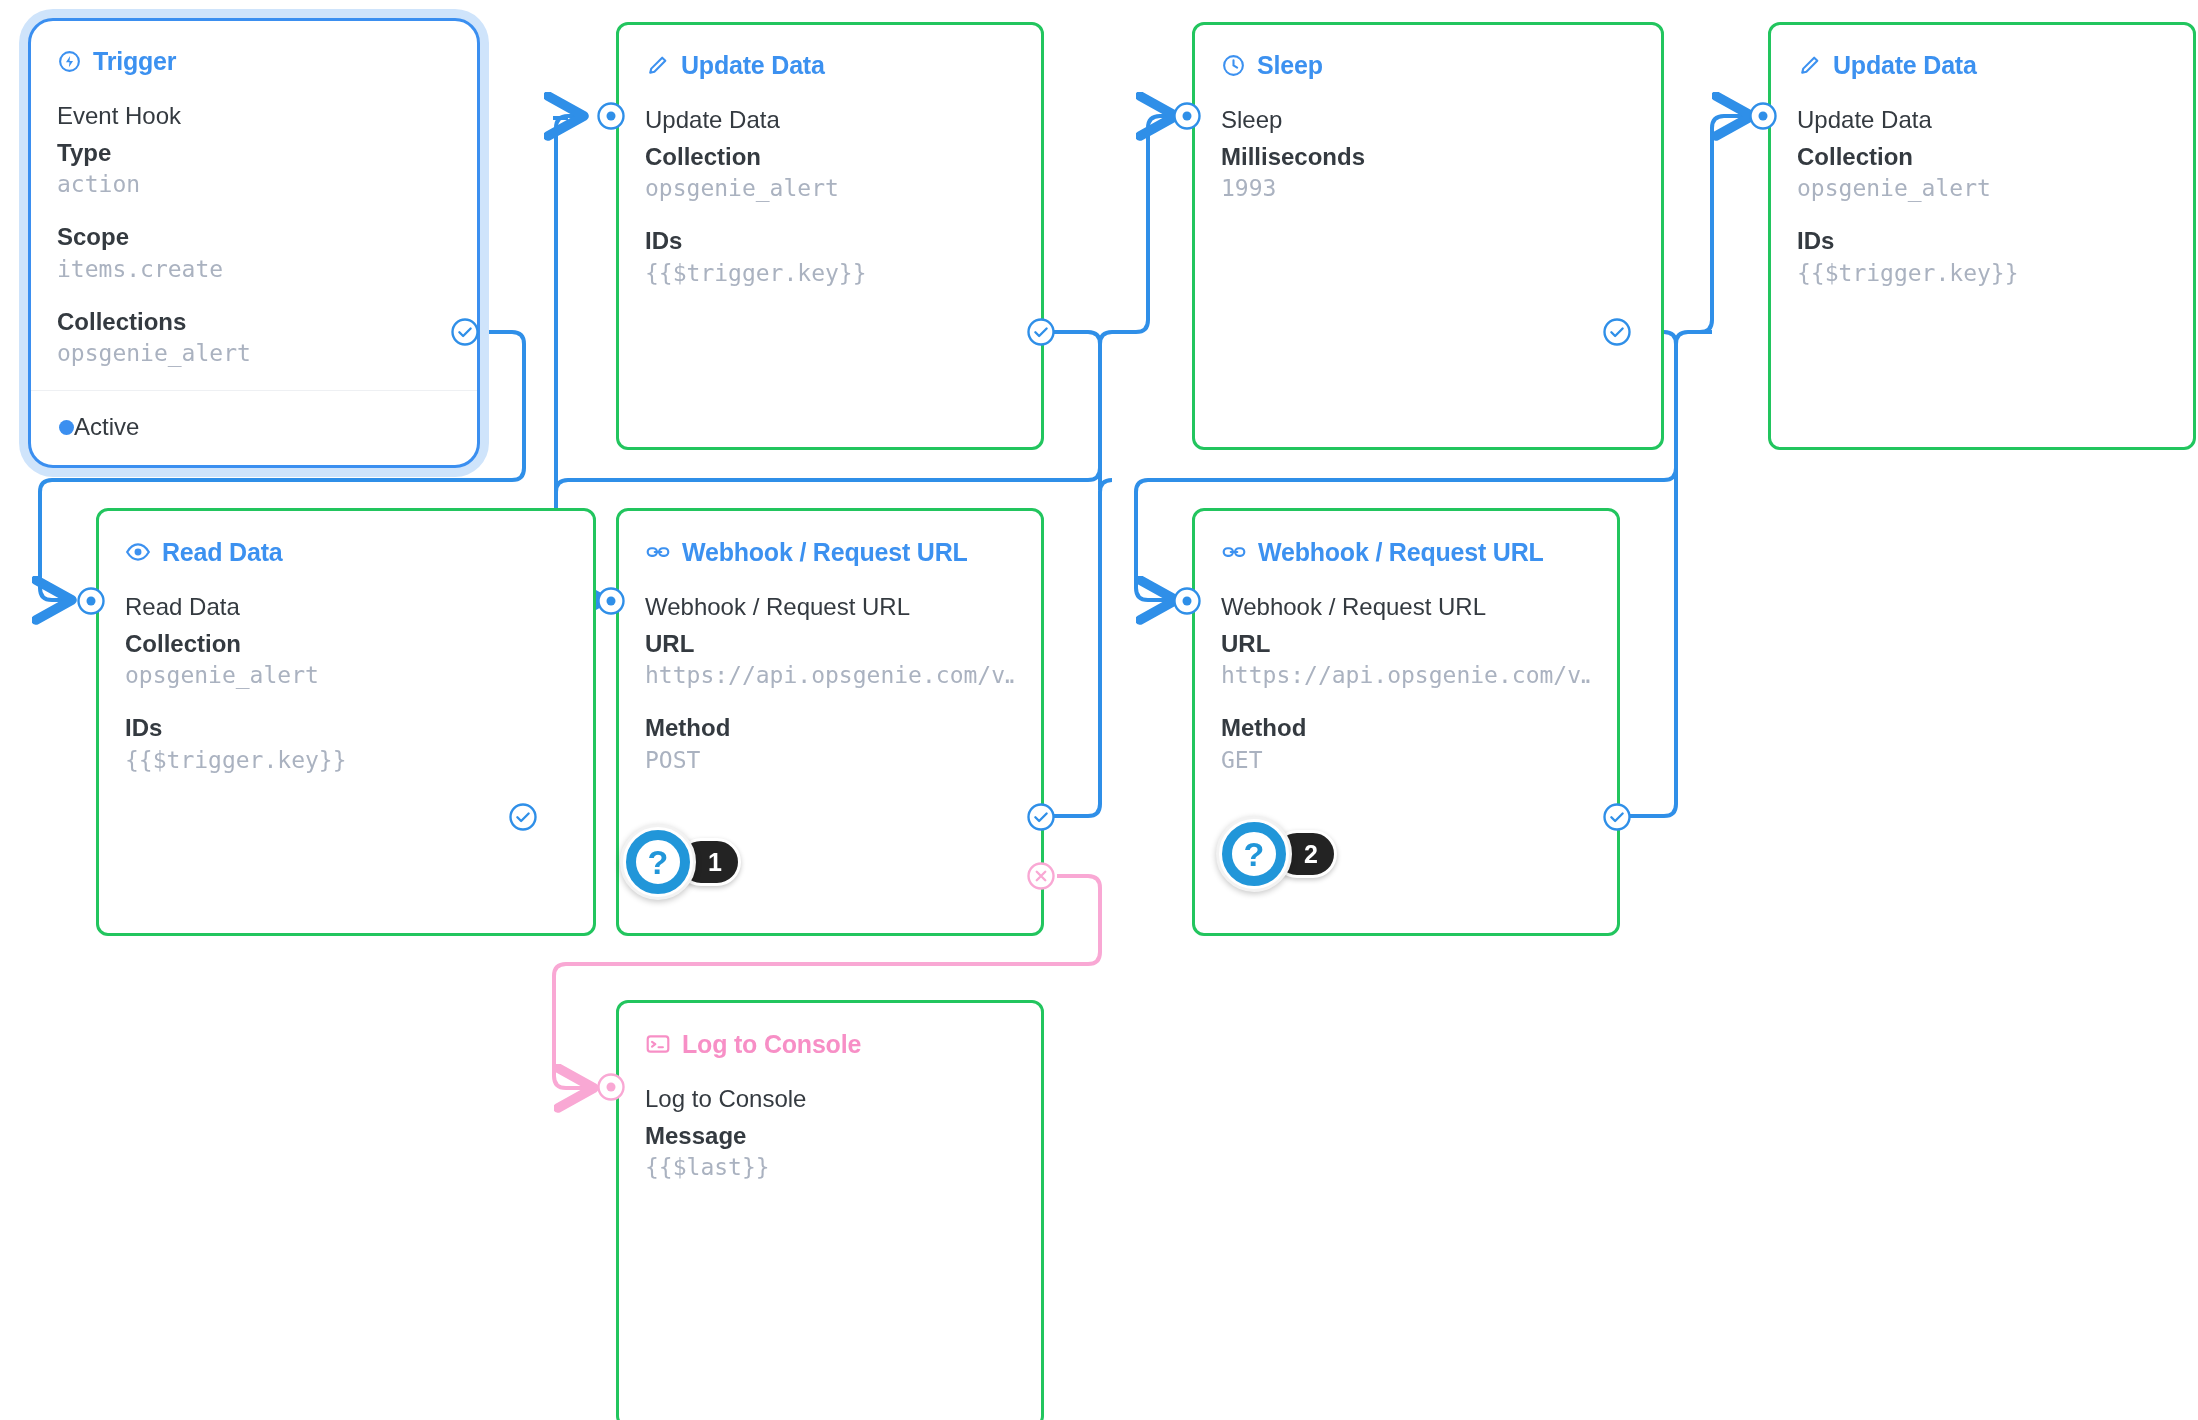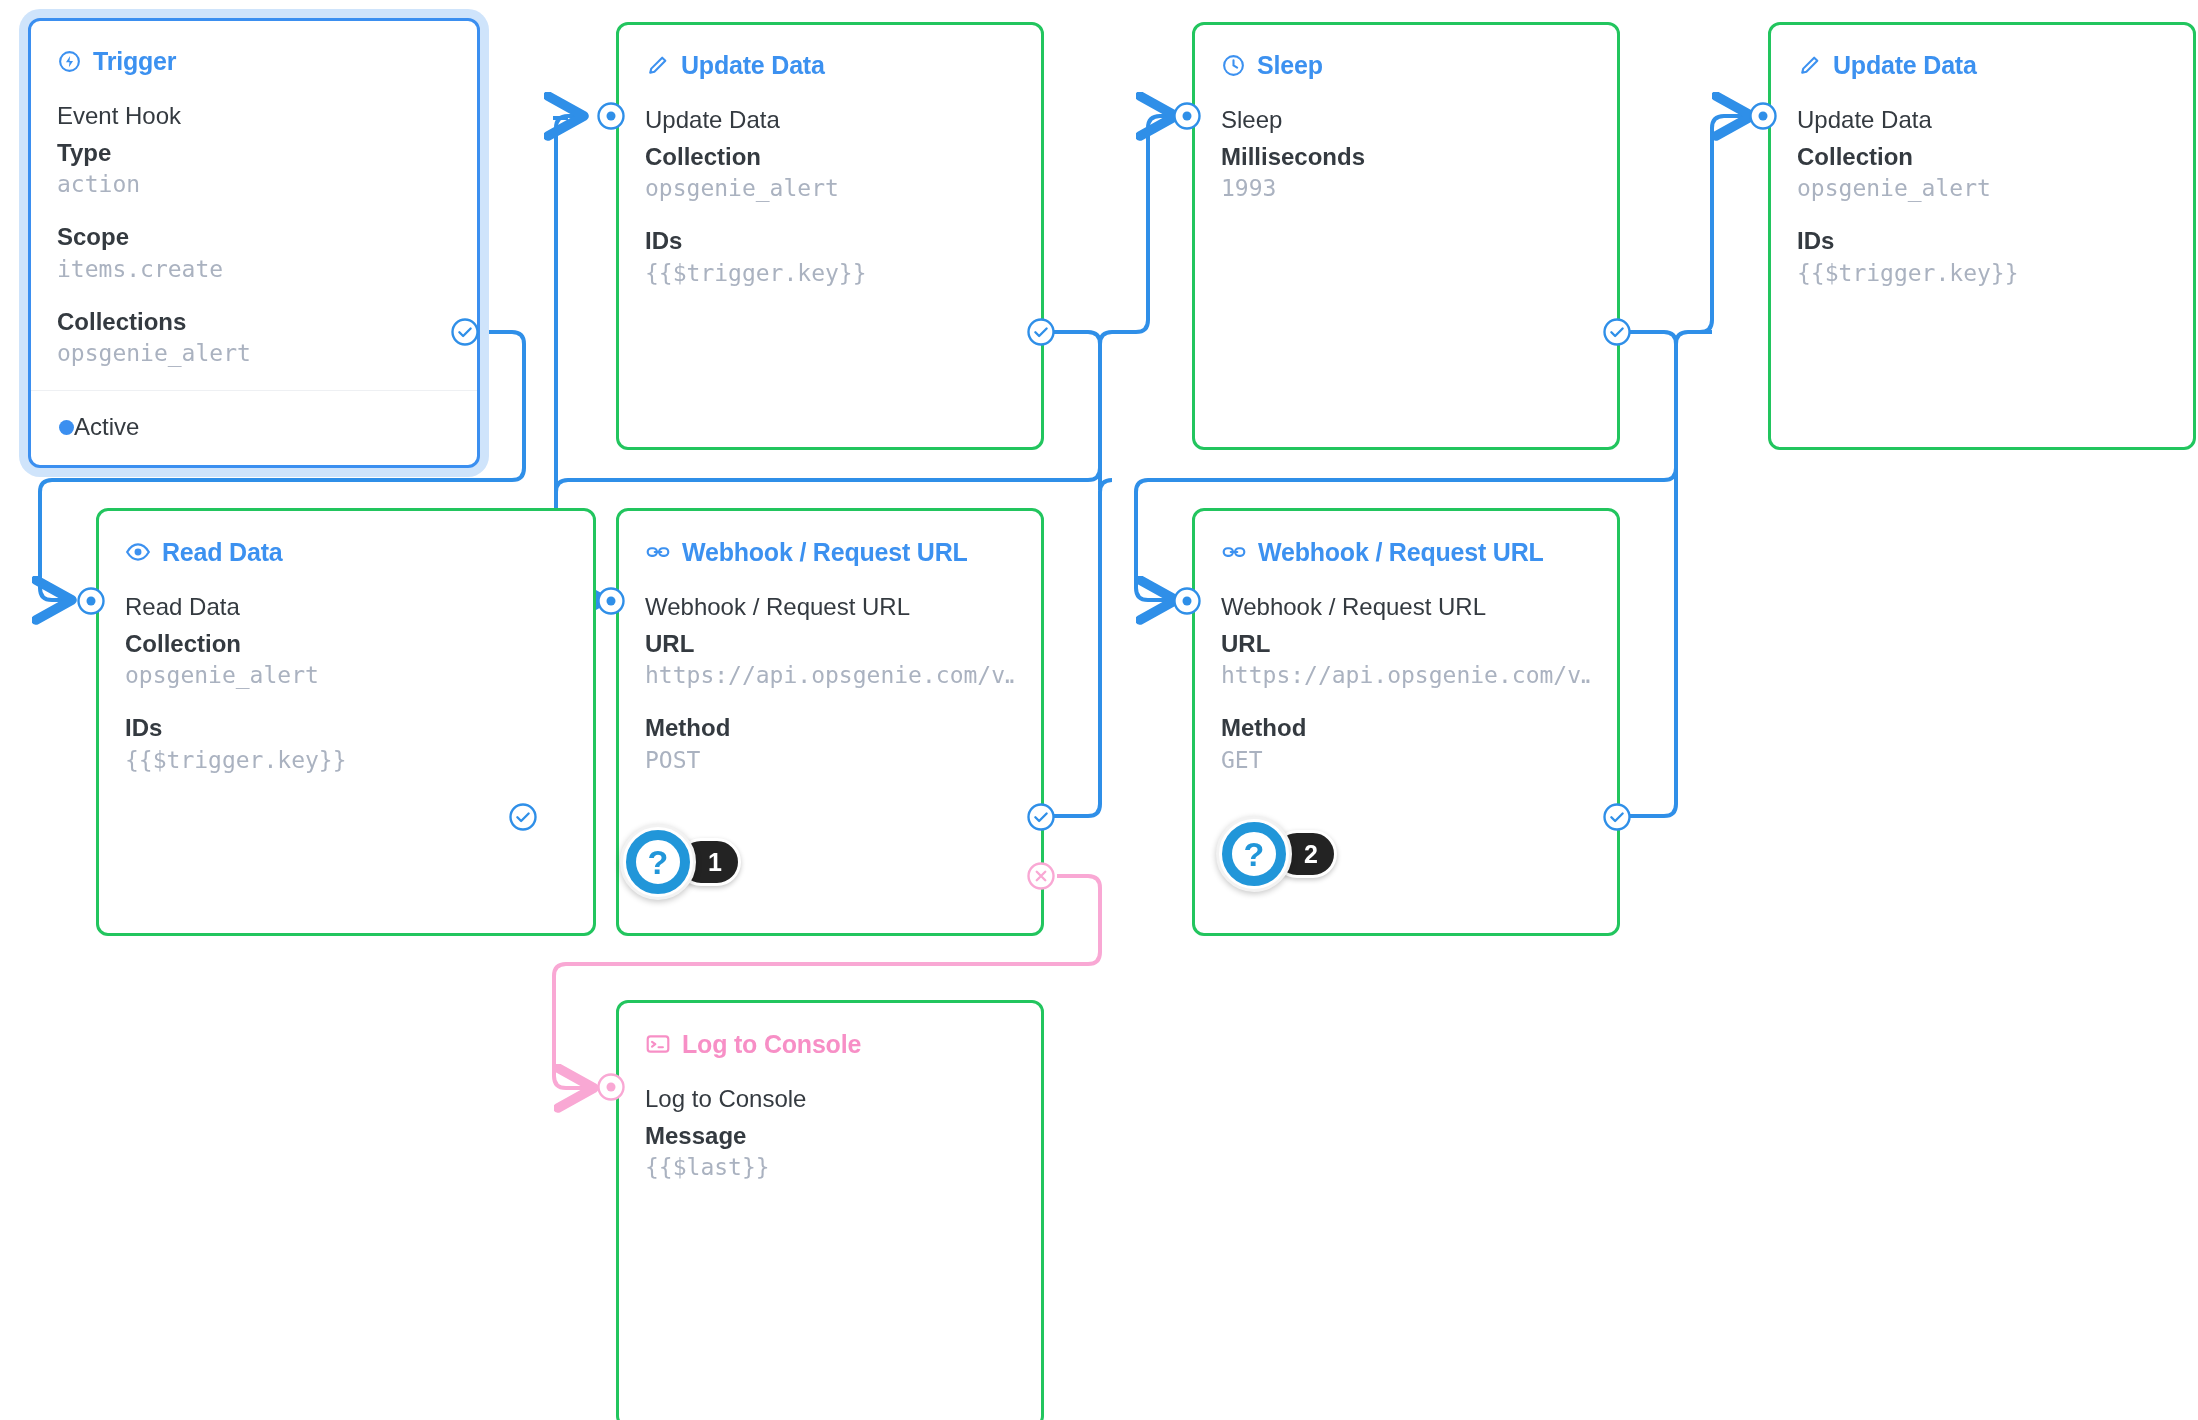--- a/index.html
+++ b/index.html
@@ -127,21 +127,21 @@
     <path class="wire" d="M 1124 332 H 1136 Q 1148 332 1148 320 V 128 Q 1148 116 1160 116 H 1172" marker-end="url(#arrowBlue)"></path>
 
     <path class="wire-pink" d="M 1057 876 H 1088 Q 1100 876 1100 888 V 952 Q 1100 964 1088 964 H 566 Q 554 964 554 976 V 1076 Q 554 1088 566 1088 H 590" marker-end="url(#arrowPink)"></path>
 
     <path class="wire" d="M 1620 332 H 1664 Q 1676 332 1676 344 V 468 Q 1676 480 1664 480 H 1148 Q 1136 480 1136 492 V 588 Q 1136 600 1148 600 H 1172" marker-end="url(#arrowBlue)"></path>
 
     <path class="wire" d="M 1620 816 H 1664 Q 1676 816 1676 804 V 344 Q 1676 332 1688 332 H 1712"></path>
     <path class="wire" d="M 1688 332 H 1700 Q 1712 332 1712 320 V 128 Q 1712 116 1724 116 H 1748" marker-end="url(#arrowBlue)"></path>
   </svg>
 
-  <div class="card trigger" style="left:28px; top:18px; width:452px;">
+  <div class="card trigger" style="left:28px; top:18px; width:452px;border-radius:25px;">
     <div class="card-title">
       <span>
         <svg width="25" height="25" viewBox="0 0 24 24" fill="none" stroke="#3c91f0" stroke-width="2">
           <circle cx="12" cy="12" r="9"></circle>
           <path d="M12.6 6.6 L8.6 12.6 H12 L11.4 17.4 L15.4 11.4 H12 Z" fill="#3c91f0" stroke="none"></path>
         </svg>
       </span>
       <span>Trigger</span>
     </div>
     <div class="row-name">Event Hook</div>
@@ -186,21 +186,21 @@
         <circle cx="12" cy="12" r="3.6" fill="#2f8fe8" stroke="none"></circle>
     </svg>
   </div>
   <div class="port" style="left:1026px; top:317px;">
     <svg width="30" height="30" viewBox="0 0 24 24" fill="#fff" stroke="#2f8fe8" stroke-width="1.9">
       <circle cx="12" cy="12" r="10"></circle>
         <path d="M7.5 12.2 l3 3 6-6" fill="none" stroke-linecap="round" stroke-linejoin="round"></path>
     </svg>
   </div>
 
-  <div class="card" style="left:1192px; top:22px; width:428px; height:428px;">
+  <div class="card" style="left:1192px; top:22px; width:472px; height:428px;">
     <div class="card-title">
       <span>
         <svg width="25" height="25" viewBox="0 0 24 24" fill="none" stroke="#3c91f0" stroke-width="2" stroke-linecap="round">
           <circle cx="12" cy="12" r="9"></circle>
             <path d="M12 7 V12 L15.5 14"></path>
         </svg>
       </span>
       <span>Sleep</span>
     </div>
     <div class="row-name">Sleep</div>

